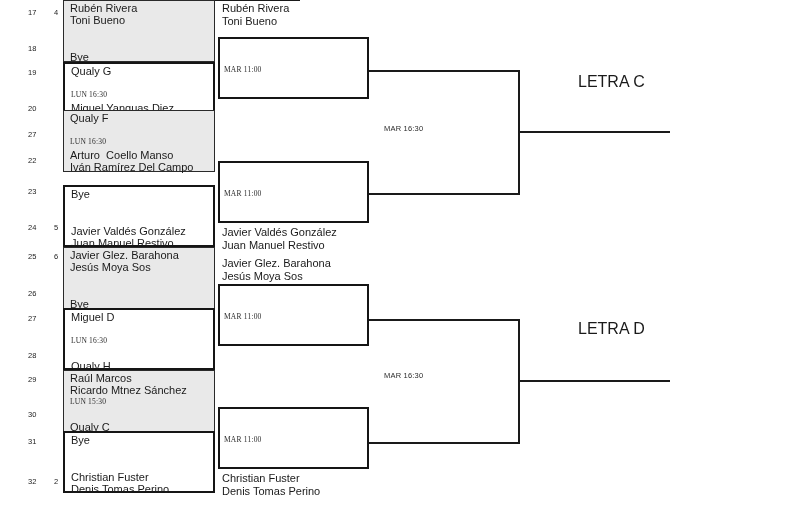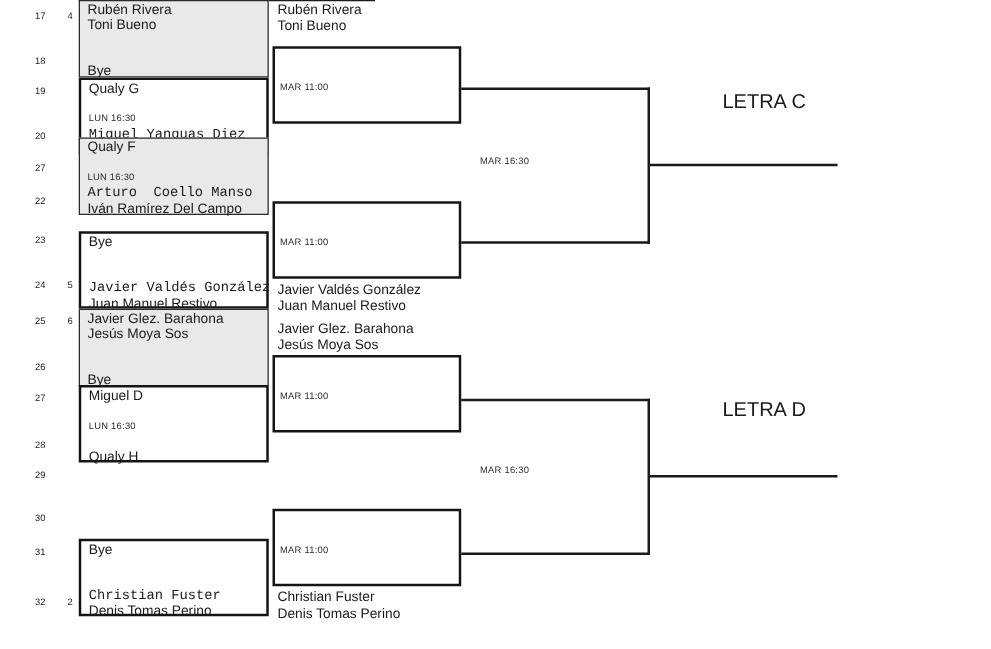--- a/index.html
+++ b/index.html
@@ -6,22 +6,22 @@
   #canvas{
     position:relative;width:793px;height:519px;background:#ffffff;overflow:hidden;
     font-family:"Liberation Sans", sans-serif;color:#1a1a1a;
   }
   
   .blk{position:absolute;left:63px;width:152px;height:62px;box-sizing:border-box;}
   .blk.gray{background:#e9e9e9;border:1px solid #2a2a2a;}
   .blk.white{background:#ffffff;border:2px solid #151515;}
   .blk span{position:absolute;left:6px;white-space:pre;}
   .nm{font-size:11px;line-height:12px;}
-  .tm{font-size:7.5px;letter-spacing:.2px;color:#2b2b2b;}
-  .l1{top:1px;}  .l2{top:13px;}  .lt{top:26px;}  .l3{top:38px;font-family:Liberation Mono, monospace;}  .l4{top:50px;}
+  .tm{font-size:7.5px;letter-spacing:.2px;color:#2b2b2b;font-family:Liberation Serif, serif;}
+  .l1{top:1px;}  .l2{top:13px;}  .lt{top:26px;}  .l3{top:38px;}  .l4{top:50px;}
   
   .rownum{position:absolute;left:28px;width:18px;font-size:7.5px;color:#222;}
   .seed{position:absolute;left:54px;width:12px;font-size:7.5px;color:#222;}
   
   .r2box{position:absolute;left:218px;width:151px;height:62px;box-sizing:border-box;border:2px solid #151515;background:#ffffff;}
   .r2box .tm{position:absolute;left:4px;top:26px;}
   .adv{position:absolute;left:222px;font-size:11px;line-height:12px;white-space:pre;}
   
   .hline{position:absolute;height:2px;background:#1a1a1a;}
   .vline{position:absolute;width:2px;background:#1a1a1a;}
@@ -84,20 +84,26 @@
   <div class="blk gray" style="top:247px">
     <span class="nm l1">Javier Glez. Barahona</span>
     <span class="nm l2">Jesús Moya Sos</span>
     <span class="nm l4">Bye</span>
   </div>
   <div class="blk white" style="top:308px">
     <span class="nm l1">Miguel D</span>
     <span class="tm lt">LUN 16:30</span>
     <span class="nm l4">Qualy H</span>
   </div>
+  <div class="blk gray" style="top:370px">
+    <span class="nm l1">Raúl Marcos</span>
+    <span class="nm l2">Ricardo Mtnez Sánchez</span>
+    <span class="tm lt">LUN 15:30</span>
+    <span class="nm l4">Qualy C</span>
+  </div>
   <div class="blk white" style="top:431px">
     <span class="nm l1">Bye</span>
     <span class="nm l3">Christian Fuster</span>
     <span class="nm l4">Denis Tomas Perino</span>
   </div>
 
   <span class="adv" style="top:2px">Rubén Rivera</span>
   <span class="adv" style="top:15px">Toni Bueno</span>
   <span class="adv" style="top:226px">Javier Valdés González</span>
   <span class="adv" style="top:239px">Juan Manuel Restivo</span>

